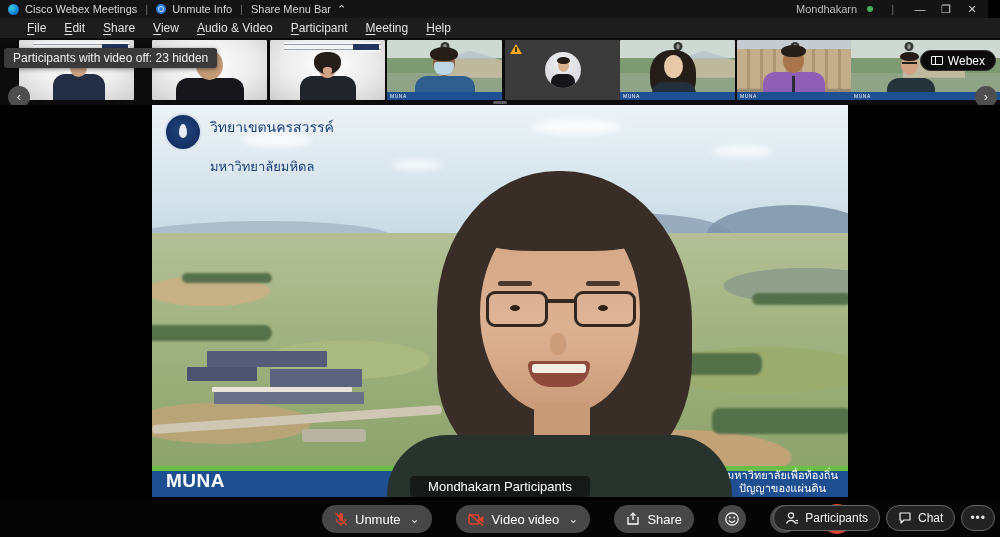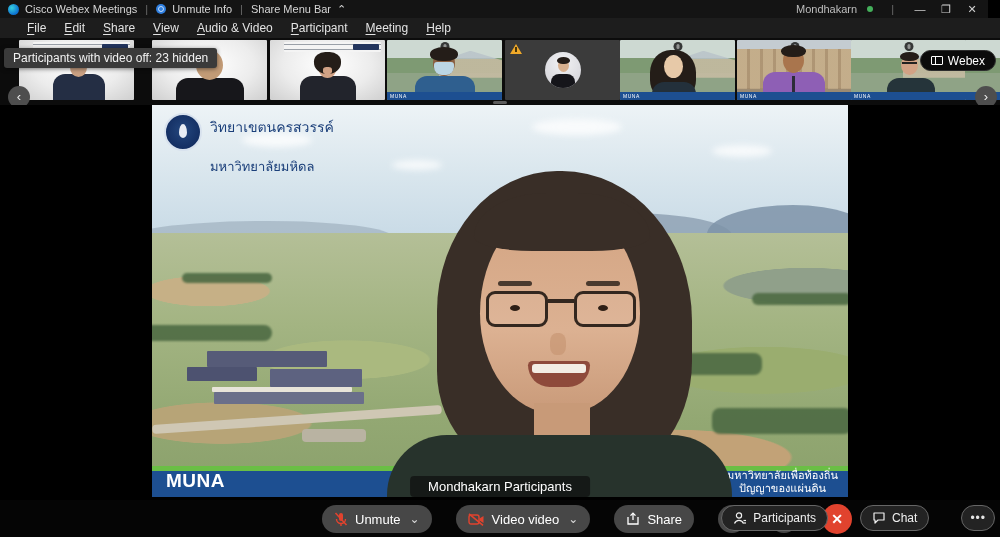--- a/index.html
+++ b/index.html
@@ -97,21 +97,21 @@
   .nametag { position:absolute; left:50%; transform:translateX(-50%); top:371px; background:rgba(15,15,15,.72); color:#fff; font-size:13px; padding:3px 18px; border-radius:4px; white-space:nowrap; z-index:6; }
 
   
   .controlbar { position:absolute; left:0; right:0; bottom:0; height:37px; background:#050505; z-index:10; }
   .cb-center { position:absolute; left:322px; top:4px; display:flex; align-items:center; gap:24px; }
   .cb-right { position:absolute; right:5px; top:5px; display:flex; align-items:center; gap:6px; }
   .pill { height:28px; background:#474747; border-radius:14px; color:#fff; font-size:13px; display:flex; align-items:center; gap:7px; padding:0 12px; }
   .pill .chev { font-size:12px; color:#d9d9d9; margin-left:2px; }
   .circle { width:28px; height:28px; border-radius:50%; background:#474747; display:flex; align-items:center; justify-content:center; color:#fff; }
   .leave { width:30px; height:30px; background:#e1432e; color:#fff; font-size:14px; font-weight:bold; }
-  .opill { height:26px; background:#232323; border:1px solid #666; border-radius:14px; color:#f0f0f0; font-size:12px; display:flex; align-items:center; gap:6px; padding:0 11px;margin-left:26px; }
+  .opill { height:26px; background:#232323; border:1px solid #666; border-radius:14px; color:#f0f0f0; font-size:12px; display:flex; align-items:center; gap:6px; padding:0 11px; }
   .dots { letter-spacing:1px; font-size:12px; color:#e5e5e5; }
   svg { display:block; }
 </style>
 </head>
 <body>
 
 <div id="app">
 
   <div class="titlebar">
     <div class="grp">

